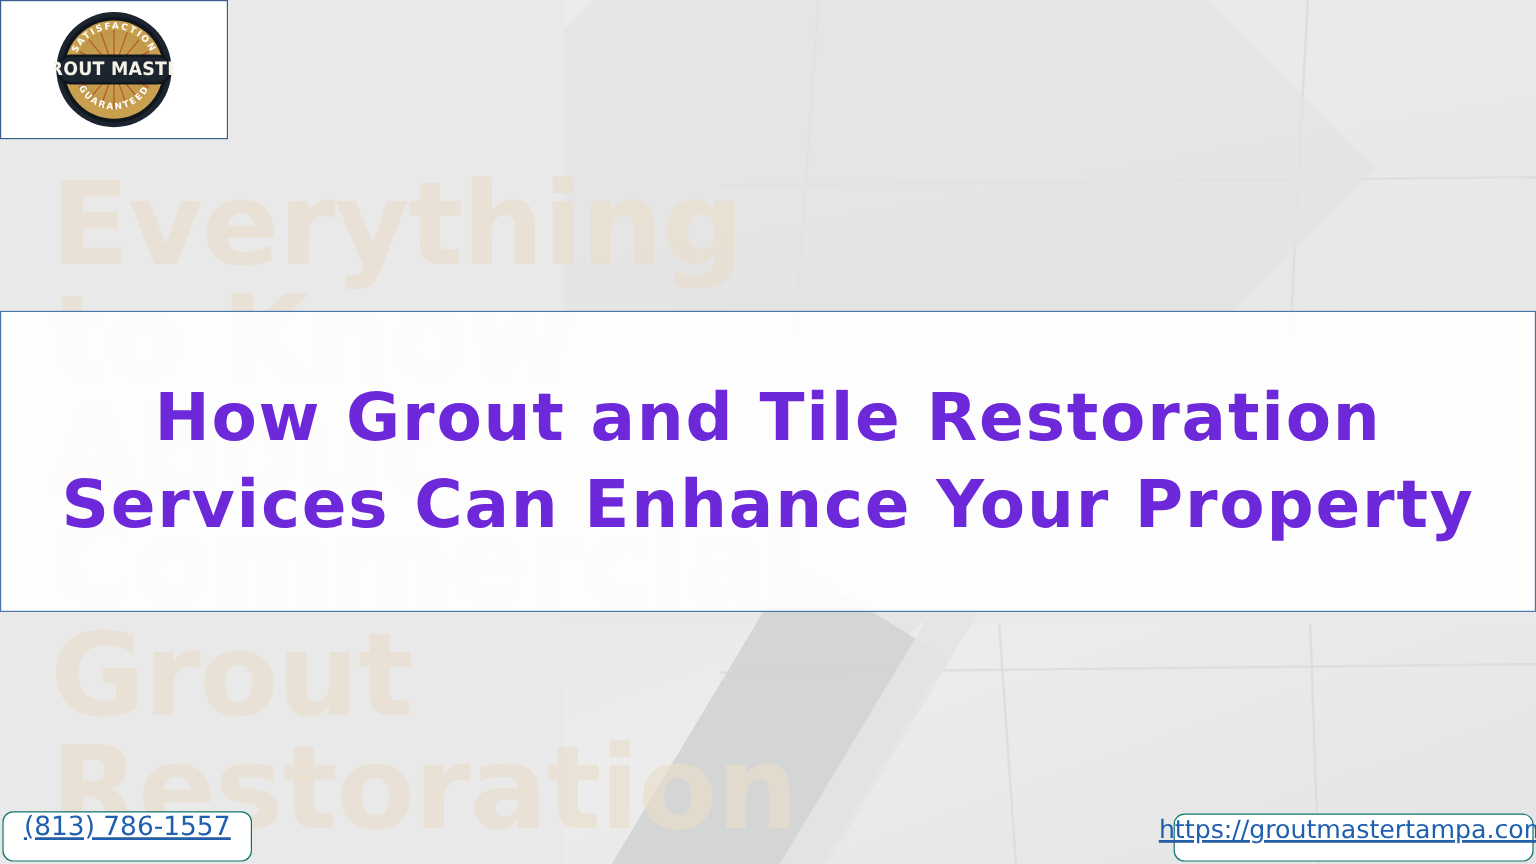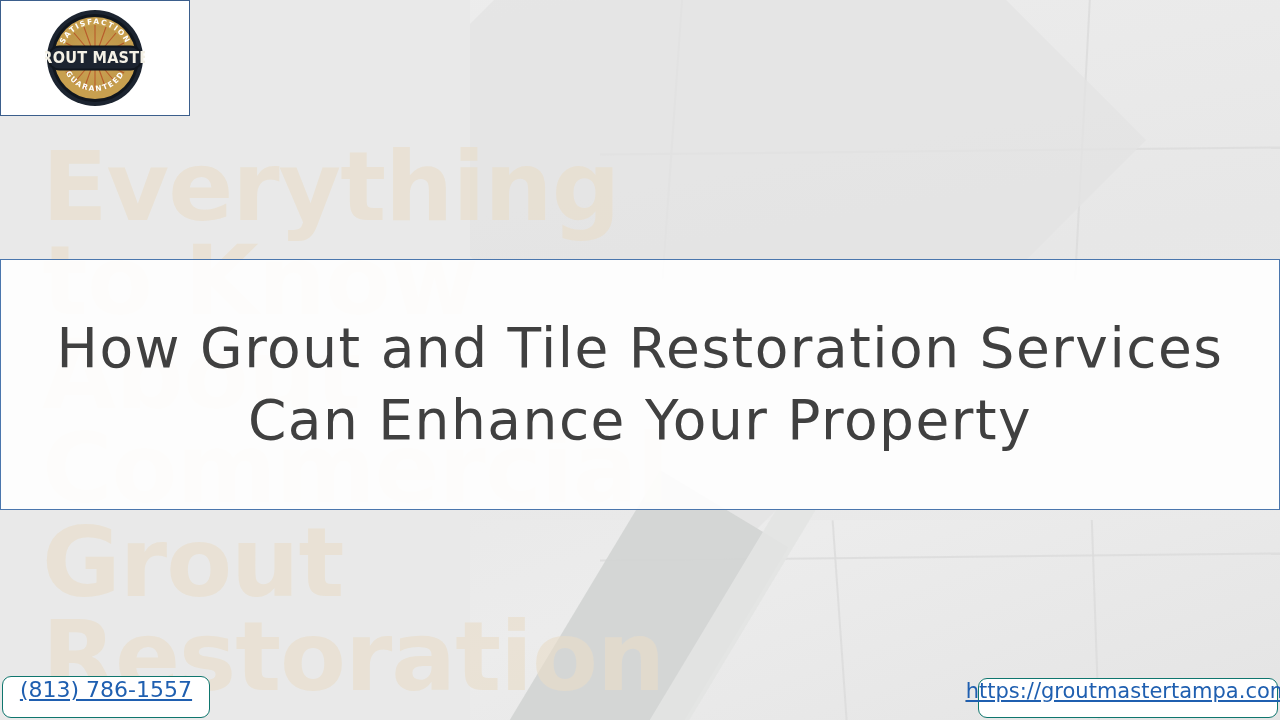--- a/index.html
+++ b/index.html
@@ -126,25 +126,25 @@
     width: 1280px; height: 251px;
     background: rgba(255,255,255,0.90);
     border: 1px solid #4a76ad;
     box-sizing: border-box;
     display: flex;
     align-items: center;
     justify-content: center;
   }
   .title-text {
     font-family: "DejaVu Sans", sans-serif;
-    font-weight: normal;
+    font-weight: bold;
     font-size: 55px;
     line-height: 1.30;
     letter-spacing: 1.5px;
-    color: #404040;
+    color: #6d28d9;
     text-align: center;
     width: 1180px;
     margin: 0;
   }
 
   
   .pill {
     position: absolute;
     background: #ffffff;
     border: 1px solid #0f766e;

